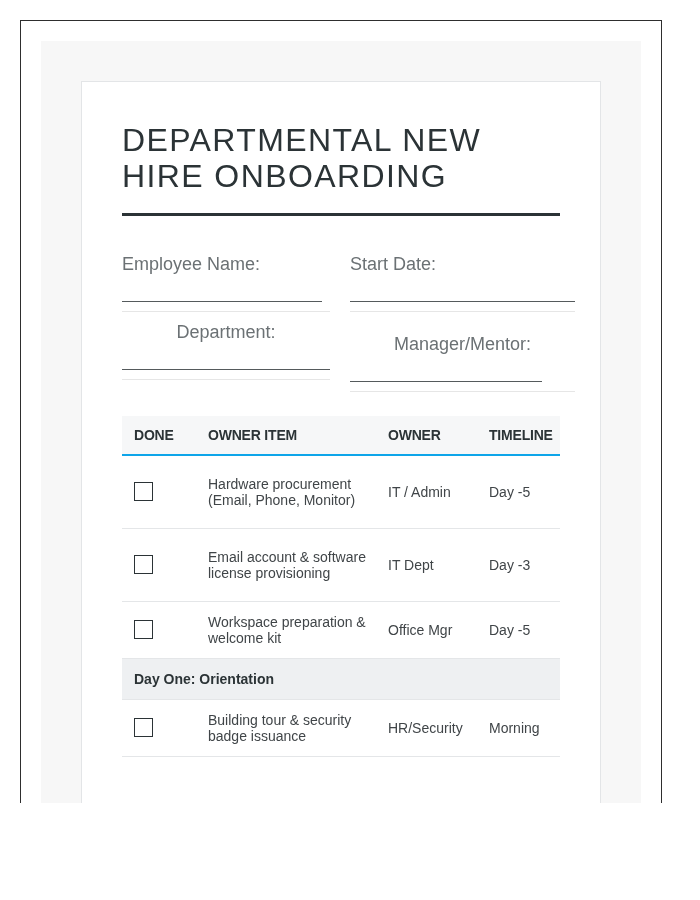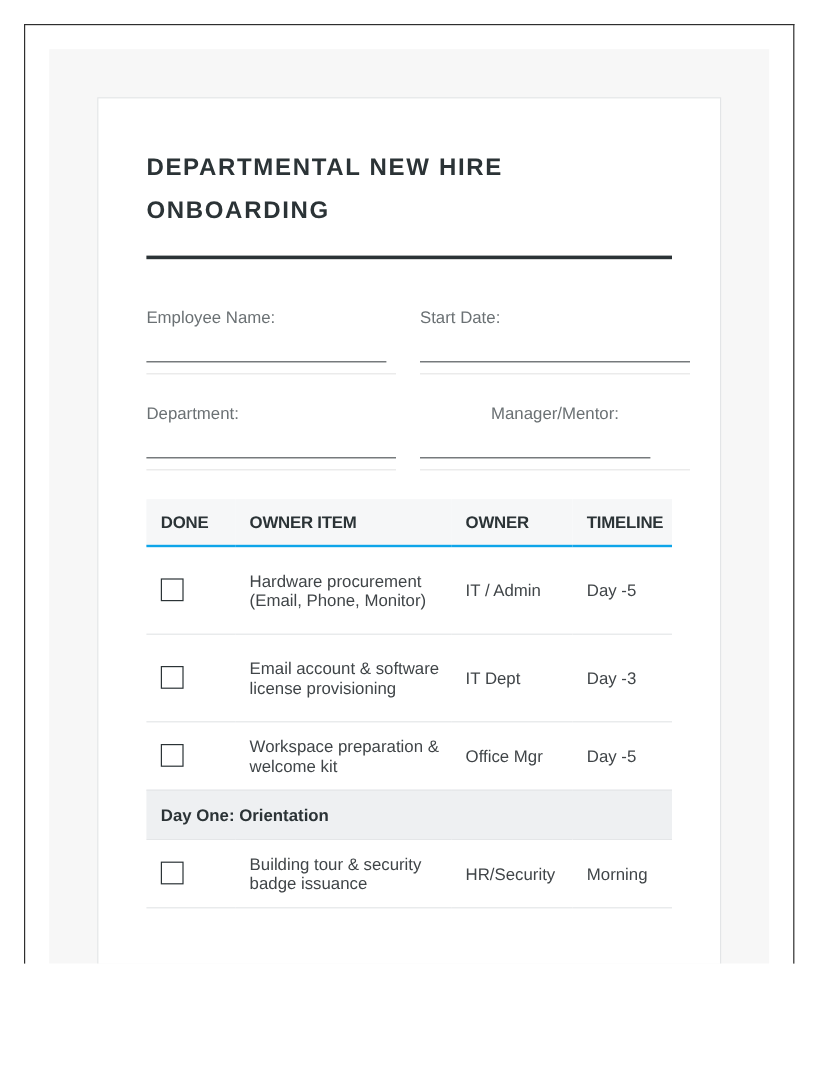--- a/index.html
+++ b/index.html
@@ -43,22 +43,22 @@
       height: 900px;
       background: #ffffff;
       border: 1px solid #e3e5e7;
       box-sizing: border-box;
       padding: 0 40px;
       width: 520px;
     }
     .title {
       margin: 0;
       padding-top: 40px;
-      font-size: 20px;
-      font-weight: bold;
+      font-size: 32px;
+      font-weight: normal;
       letter-spacing: 1.4px;
       line-height: 36px;
       color: #2b3336;
       text-transform: uppercase;
     }
     .title-rule {
       margin-top: 19px;
       width: 438px;
       height: 3px;
       background: #2b3336;
@@ -67,21 +67,21 @@
       position: relative;
       margin-top: 40px;
       width: 460px;
     }
     .field {
       position: absolute;
       width: 208px;
       border-bottom: 1px solid #e6e6e6;
     }
     .field-label {
-      font-size: 14px;
+      font-size: 18px;
       color: #6b7174;
       line-height: 17px;
       display: block;
     }
     .field-line {
       display: block;
       margin-top: 14px;
       height: 14px;
       border-bottom: 1px solid #555a5c;
       margin-bottom: 9px;
@@ -143,21 +143,21 @@
 
       <div class="fields">
         <div class="field" style="left:0; top:0; width:208px;">
           <span class="field-label">Employee Name:</span>
           <span class="field-line" style="width:200px;"></span>
         </div>
         <div class="field" style="left:228px; top:0; width:225px;">
           <span class="field-label">Start Date:</span>
           <span class="field-line" style="width:225px;"></span>
         </div>
-        <div class="field" style="left:0; top:80px; width:208px;">
+        <div class="field" style="left:0; top:68px; width:208px;text-align:center;">
           <span class="field-label">Department:</span>
           <span class="field-line" style="width:208px;"></span>
         </div>
         <div class="field" style="left:228px; top:80px; width:225px;text-align:center;">
           <span class="field-label">Manager/Mentor:</span>
           <span class="field-line" style="width:192px;"></span>
         </div>
       </div>
 
       <table class="task-table">

